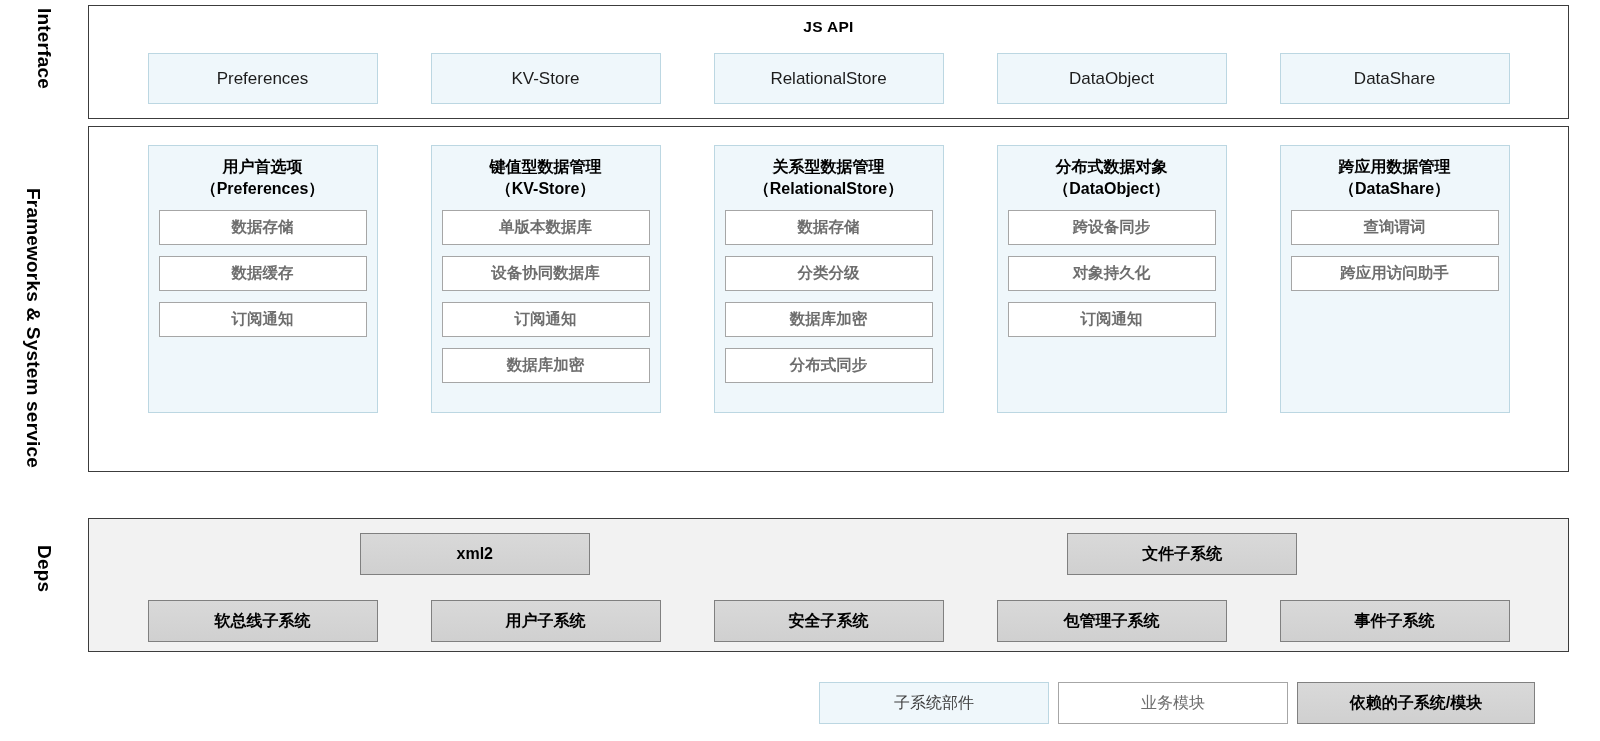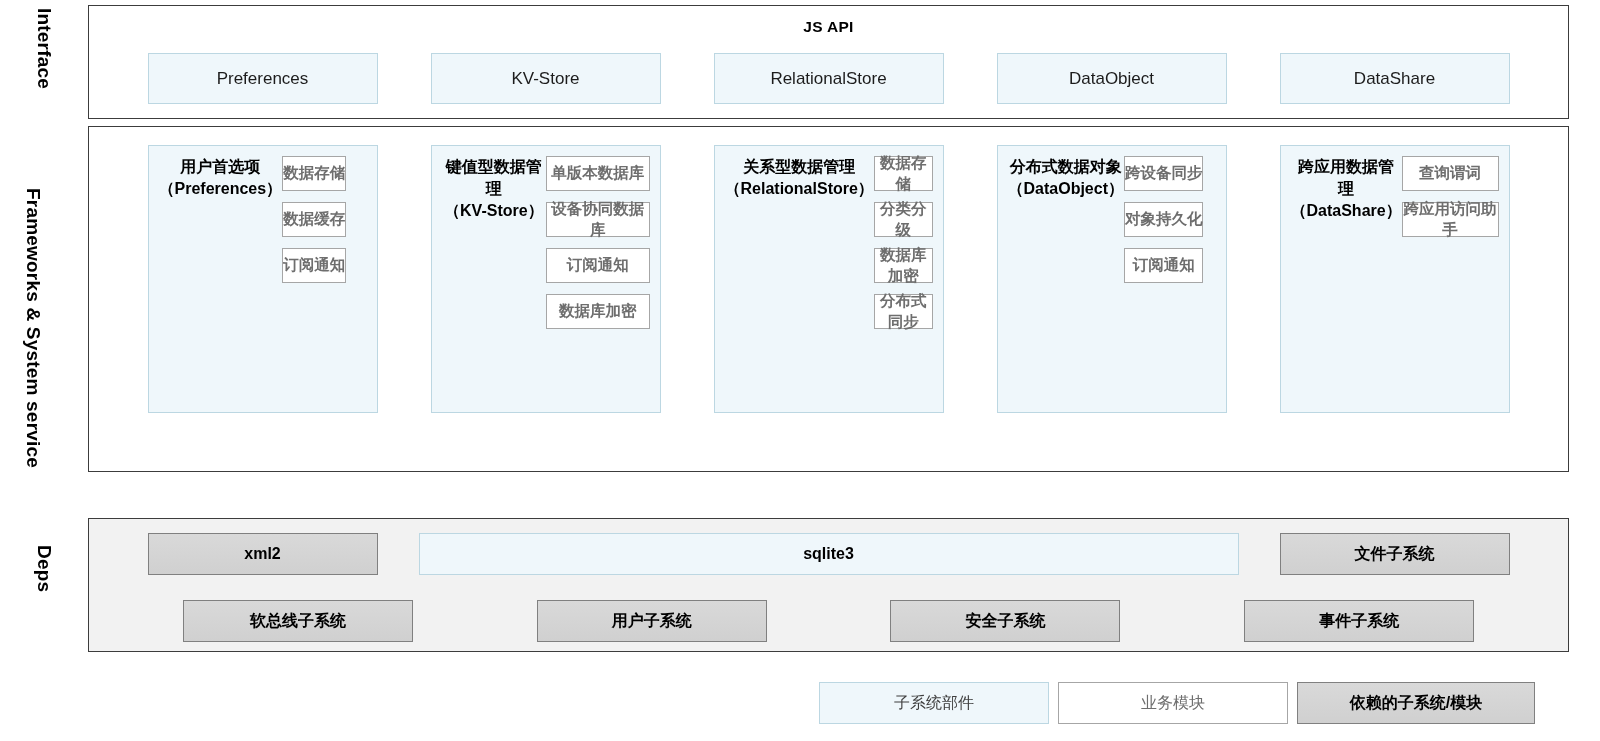--- a/index.html
+++ b/index.html
@@ -156,20 +156,21 @@
     justify-content: center;
   }
   .group-box {
     width: 230px;
     height: 268px;
     background: #eff7fb;
     border: 1.3px solid #bcd7e2;
     box-sizing: border-box;
     padding: 10px 10px 0 10px;
     display: flex;
+    flex-direction: column;
     align-items: stretch;
   }
   .group-title {
     font-weight: bold;
     font-size: 16px;
     line-height: 1.38;
     color: #000;
     text-align: center;
     margin-bottom: 10px;
     white-space: pre-line;
@@ -379,37 +380,37 @@
 
     </div>
   </div>
 
   <div id="panel-deps" class="panel">
 
     <div class="dep-row" id="dep-row-1">
       <div class="dep-slot">
         <div class="dep-box">xml2</div>
       </div>
-      <div class="dep-slot wide3">
-        <div class="dep-box sqlite">sqlite3</div>
-      </div>
       <div class="dep-slot">
         <div class="dep-box">文件子系统</div>
       </div>
     </div>
 
     <div class="dep-row" id="dep-row-2">
       <div class="dep-slot">
         <div class="dep-box">软总线子系统</div>
       </div>
       <div class="dep-slot">
         <div class="dep-box">用户子系统</div>
       </div>
       <div class="dep-slot">
         <div class="dep-box">安全子系统</div>
+      </div>
+      <div class="dep-slot">
+        <div class="dep-box">包管理子系统</div>
       </div>
       <div class="dep-slot">
         <div class="dep-box">事件子系统</div>
       </div>
     </div>
 
   </div>
 
   <div id="legend">
     <div class="legend-box component">子系统部件</div>

